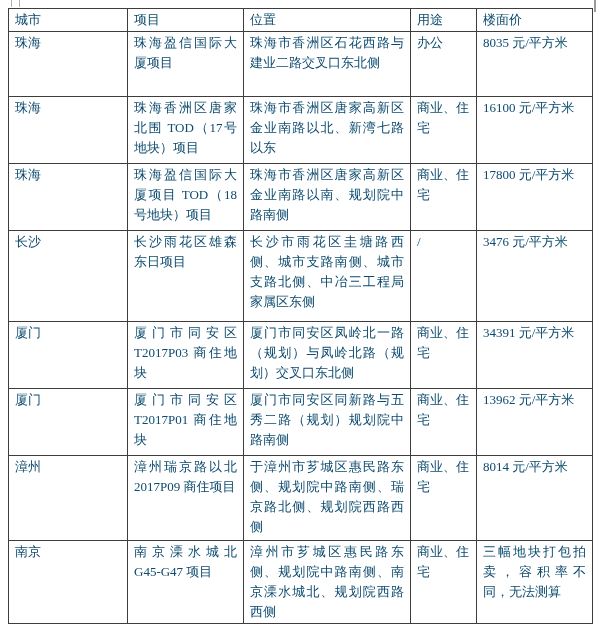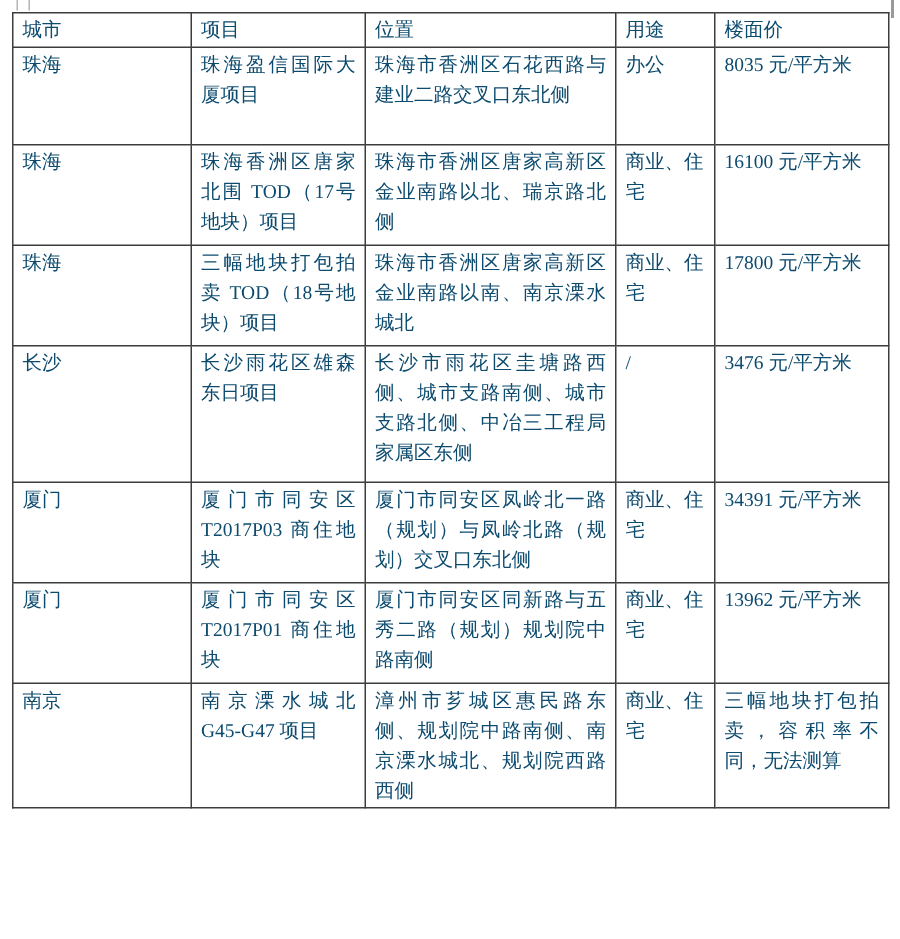--- a/index.html
+++ b/index.html
@@ -72,28 +72,28 @@
         <tr style="height: 65px;">
           <td class="col-0">珠海</td>
           <td class="col-1">珠海盈信国际大厦项目</td>
           <td class="col-2">珠海市香洲区石花西路与建业二路交叉口东北侧</td>
           <td class="col-3">办公</td>
           <td class="col-4">8035 元/平方米</td>
         </tr>
         <tr style="height: 67px;">
           <td class="col-0">珠海</td>
           <td class="col-1">珠海香洲区唐家北围 TOD（17号地块）项目</td>
-          <td class="col-2">珠海市香洲区唐家高新区金业南路以北、瑞京路北侧</td>
+          <td class="col-2">珠海市香洲区唐家高新区金业南路以北、新湾七路以东</td>
           <td class="col-3">商业、住宅</td>
           <td class="col-4">16100 元/平方米</td>
         </tr>
         <tr style="height: 67px;">
           <td class="col-0">珠海</td>
-          <td class="col-1">三幅地块打包拍卖 TOD（18号地块）项目</td>
-          <td class="col-2">珠海市香洲区唐家高新区金业南路以南、南京溧水城北</td>
+          <td class="col-1">珠海盈信国际大厦项目 TOD（18号地块）项目</td>
+          <td class="col-2">珠海市香洲区唐家高新区金业南路以南、规划院中路南侧</td>
           <td class="col-3">商业、住宅</td>
           <td class="col-4">17800 元/平方米</td>
         </tr>
         <tr style="height: 91px; font-family: Liberation Serif, serif;">
           <td class="col-0">长沙</td>
           <td class="col-1">长沙雨花区雄森东日项目</td>
           <td class="col-2">长沙市雨花区圭塘路西侧、城市支路南侧、城市支路北侧、中冶三工程局家属区东侧</td>
           <td class="col-3">/</td>
           <td class="col-4">3476 元/平方米</td>
         </tr>
@@ -104,20 +104,27 @@
           <td class="col-3">商业、住宅</td>
           <td class="col-4">34391 元/平方米</td>
         </tr>
         <tr style="height: 67px;">
           <td class="col-0">厦门</td>
           <td class="col-1">厦门市同安区T2017P01 商住地块</td>
           <td class="col-2">厦门市同安区同新路与五秀二路（规划）规划院中路南侧</td>
           <td class="col-3">商业、住宅</td>
           <td class="col-4">13962 元/平方米</td>
         </tr>
+        <tr style="height: 85px;">
+          <td class="col-0">漳州</td>
+          <td class="col-1">漳州瑞京路以北 2017P09 商住项目</td>
+          <td class="col-2">于漳州市芗城区惠民路东侧、规划院中路南侧、瑞京路北侧、规划院西路西侧</td>
+          <td class="col-3">商业、住宅</td>
+          <td class="col-4">8014 元/平方米</td>
+        </tr>
         <tr style="height: 68px;">
           <td class="col-0">南京</td>
           <td class="col-1">南京溧水城北 G45-G47 项目</td>
           <td class="col-2">漳州市芗城区惠民路东侧、规划院中路南侧、南京溧水城北、规划院西路西侧</td>
           <td class="col-3">商业、住宅</td>
           <td class="col-4">三幅地块打包拍卖，容积率不同，无法测算</td>
         </tr>
       </tbody>
   </table>
 

